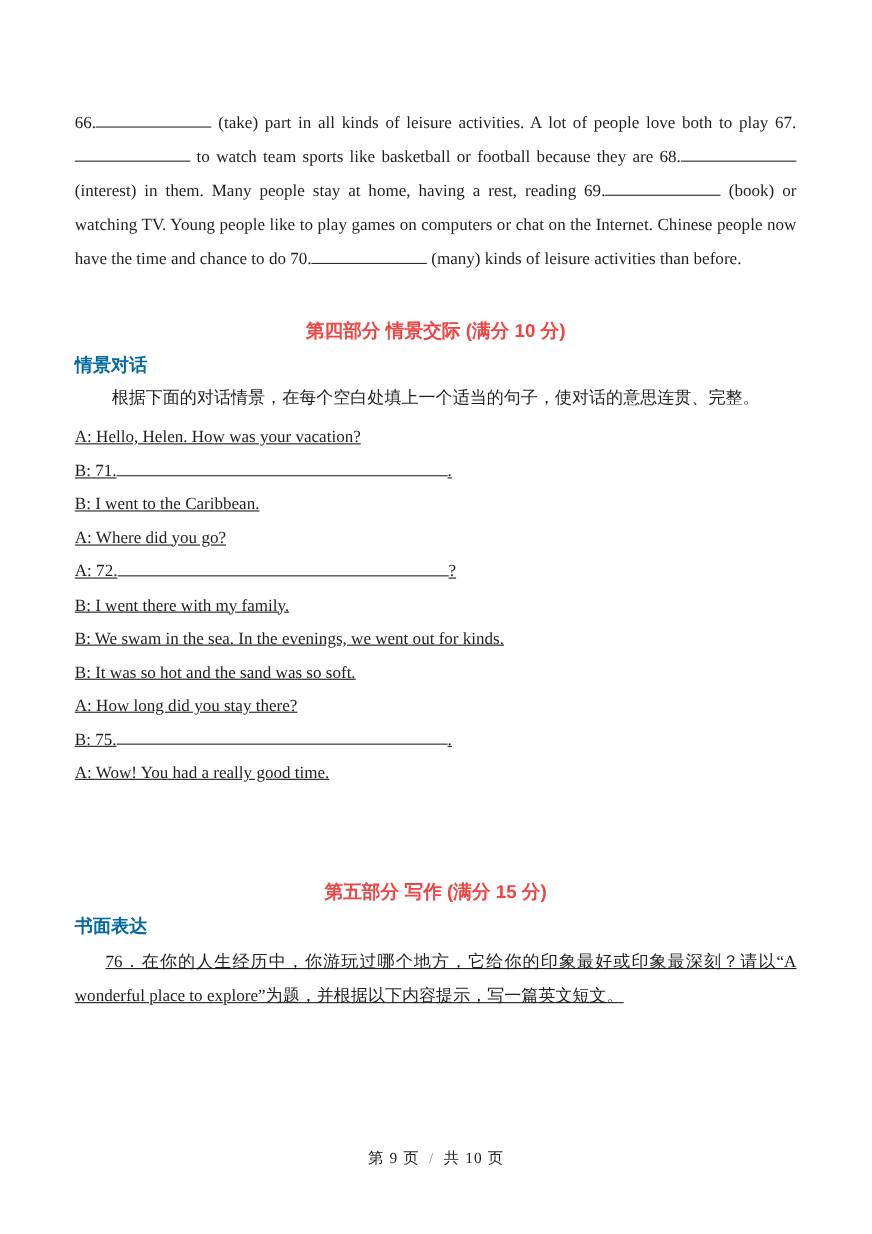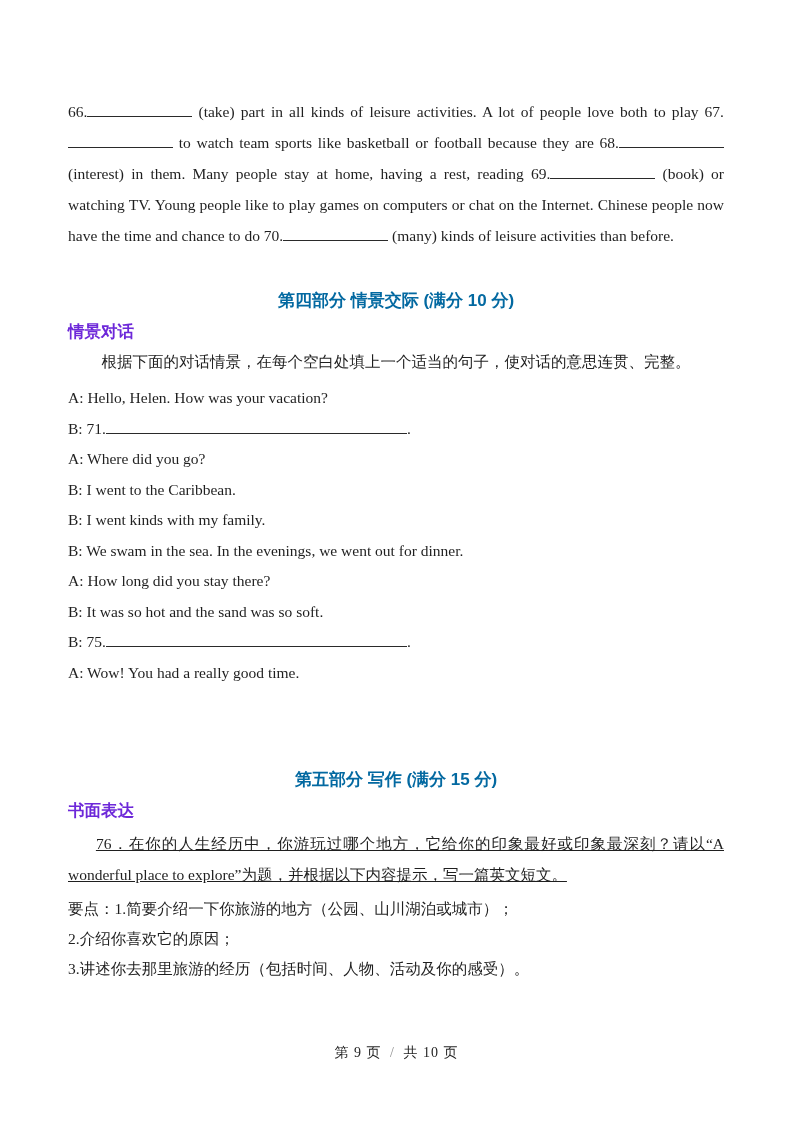--- a/index.html
+++ b/index.html
@@ -32,41 +32,42 @@
     vertical-align: baseline;
   }
   .blank.sm { width: 105px; }
   .blank.lg { width: 301px; }
   .section-title {
     margin: 38px 0 0 0;
     text-align: center;
     font-family: "Liberation Sans", "DejaVu Sans", sans-serif;
     font-weight: bold;
     font-size: 17px;
-    color: #0369a1;
+    color: #ef4444;
   }
   .section-title.s5 { margin-top: 80px; }
   .sub-title {
     margin: 9px 0 0 0;
     font-family: "Liberation Sans", "DejaVu Sans", sans-serif;
     font-weight: bold;
     font-size: 16.5px;
-    color: #6d28d9;
+    color: #0369a1;
   }
   .instruction {
     margin: 6px 0 0 0;
     line-height: 26px;
     font-size: 15.5px;
     text-align: center;
   }
   .dialogue { margin-top: 8px; }
   .dialogue p {
     margin: 0;
     line-height: 30.5px;
     white-space: nowrap;
+    text-decoration: underline;
   }
   .prompt {
     margin: 6px 0 0 0;
     line-height: 31px;
     text-indent: 1.8em;
     text-align: justify;
     text-decoration: underline;
   }
   .points { margin-top: 4px; }
   .points p {
@@ -95,39 +96,35 @@
 
   <p class="cloze" id="cloze">66.<span class="blank sm"></span> (take) part in all kinds of leisure activities. A lot of people love both to play 67.<span class="blank sm"></span> to watch team sports like basketball or football because they are 68.<span class="blank sm"></span> (interest) in them. Many people stay at home, having a rest, reading 69.<span class="blank sm"></span> (book) or watching TV. Young people like to play games on computers or chat on the Internet. Chinese people now have the time and chance to do 70.<span class="blank sm"></span> (many) kinds of leisure activities than before.</p>
 
   <h2 class="section-title">第四部分 情景交际 (满分 10 分)</h2>
   <h3 class="sub-title">情景对话</h3>
   <p class="instruction">根据下面的对话情景，在每个空白处填上一个适当的句子，使对话的意思连贯、完整。</p>
 
   <div class="dialogue" id="dialogue">
       <p>A: Hello, Helen. How was your vacation?</p>
       <p>B: 71.<span class="blank lg"></span>.</p>
+      <p>B: I went to the Caribbean.</p>
       <p>A: Where did you go?</p>
-      <p>B: I went to the Caribbean.</p>
-      <p>B: I went kinds with my family.</p>
-      <p>B: We swam in the sea. In the evenings, we went out for dinner.</p>
+      <p>A: 72.<span class="blank lg"></span>?</p>
+      <p>B: I went there with my family.</p>
+      <p>B: We swam in the sea. In the evenings, we went out for kinds.</p>
+      <p>B: It was so hot and the sand was so soft.</p>
       <p>A: How long did you stay there?</p>
-      <p>B: It was so hot and the sand was so soft.</p>
       <p>B: 75.<span class="blank lg"></span>.</p>
       <p>A: Wow! You had a really good time.</p>
     </div>
 
   <h2 class="section-title s5">第五部分 写作 (满分 15 分)</h2>
   <h3 class="sub-title">书面表达</h3>
   <p class="prompt">76．在你的人生经历中，你游玩过哪个地方，它给你的印象最好或印象最深刻？请以“A wonderful place to explore”为题，并根据以下内容提示，写一篇英文短文。</p>
 
-  <div class="points" id="points">
-      <p>要点：1.简要介绍一下你旅游的地方（公园、山川湖泊或城市）；</p>
-      <p>2.介绍你喜欢它的原因；</p>
-      <p>3.讲述你去那里旅游的经历（包括时间、人物、活动及你的感受）。</p>
-    </div>
 
   <div class="footer">
     <span>第 9 页</span>
     <span class="sep">/</span>
     <span>共 10 页</span>
   </div>
 
 </div>
 
 </body></html>

